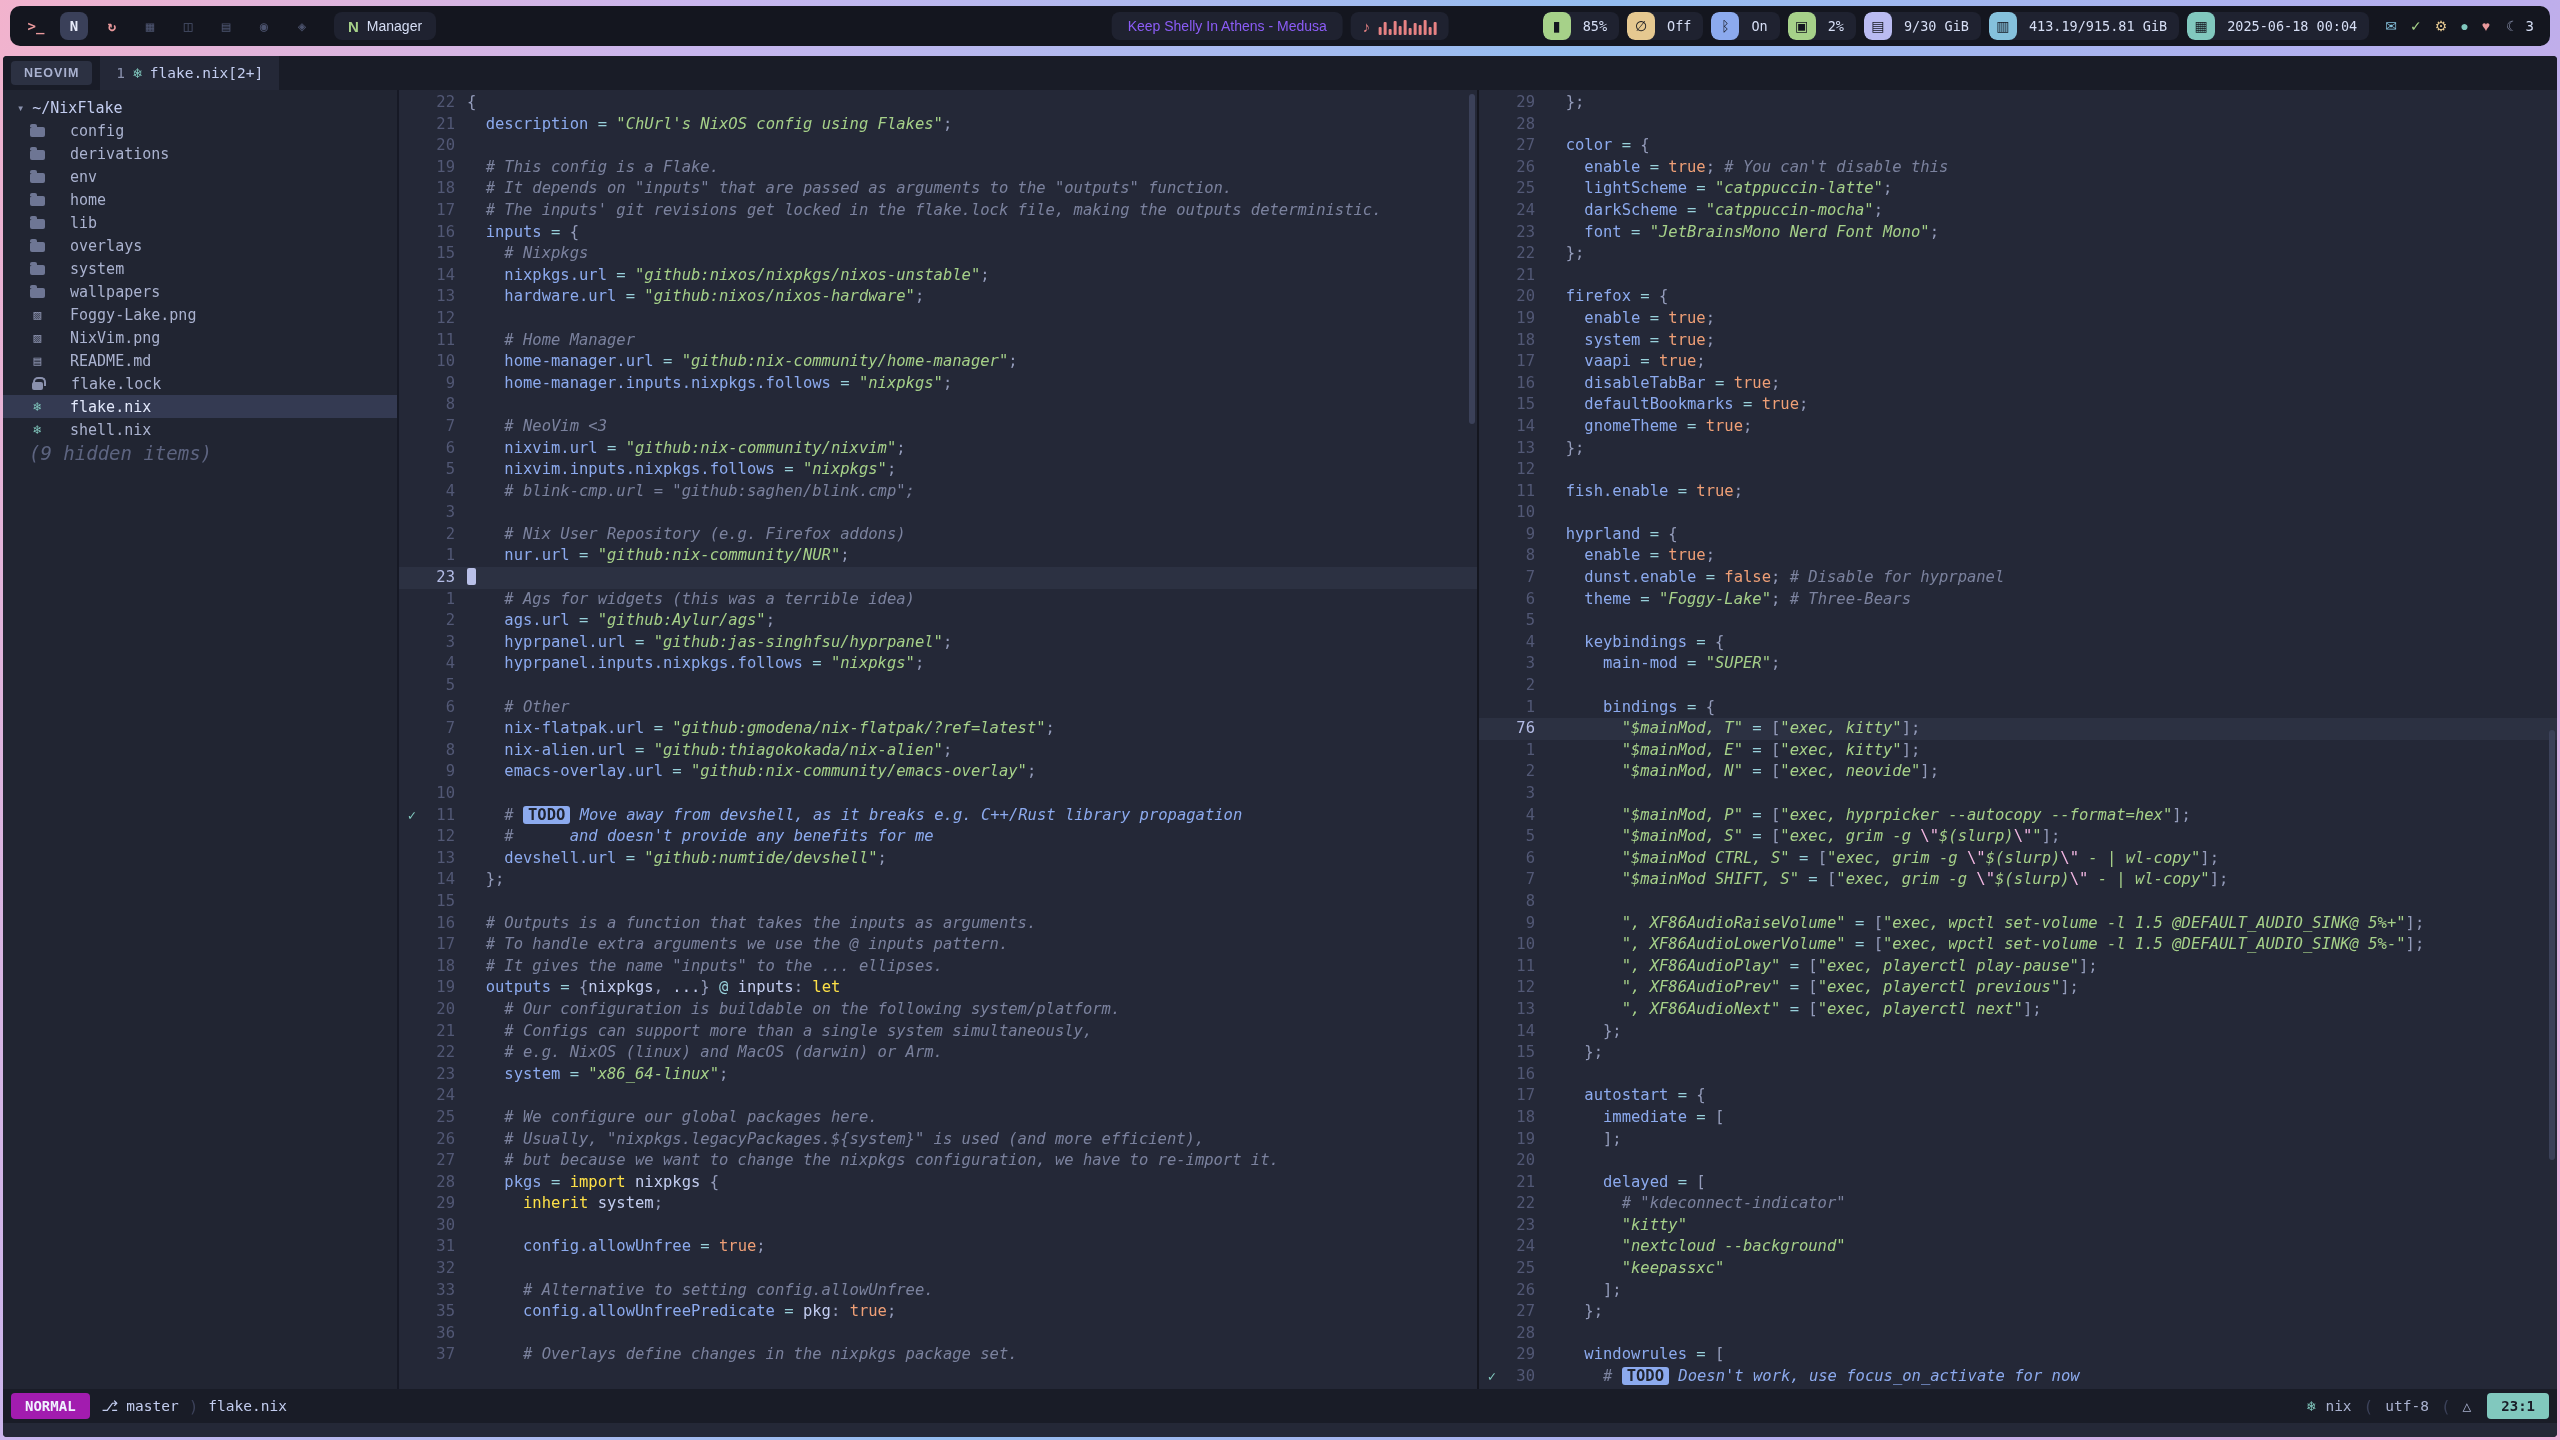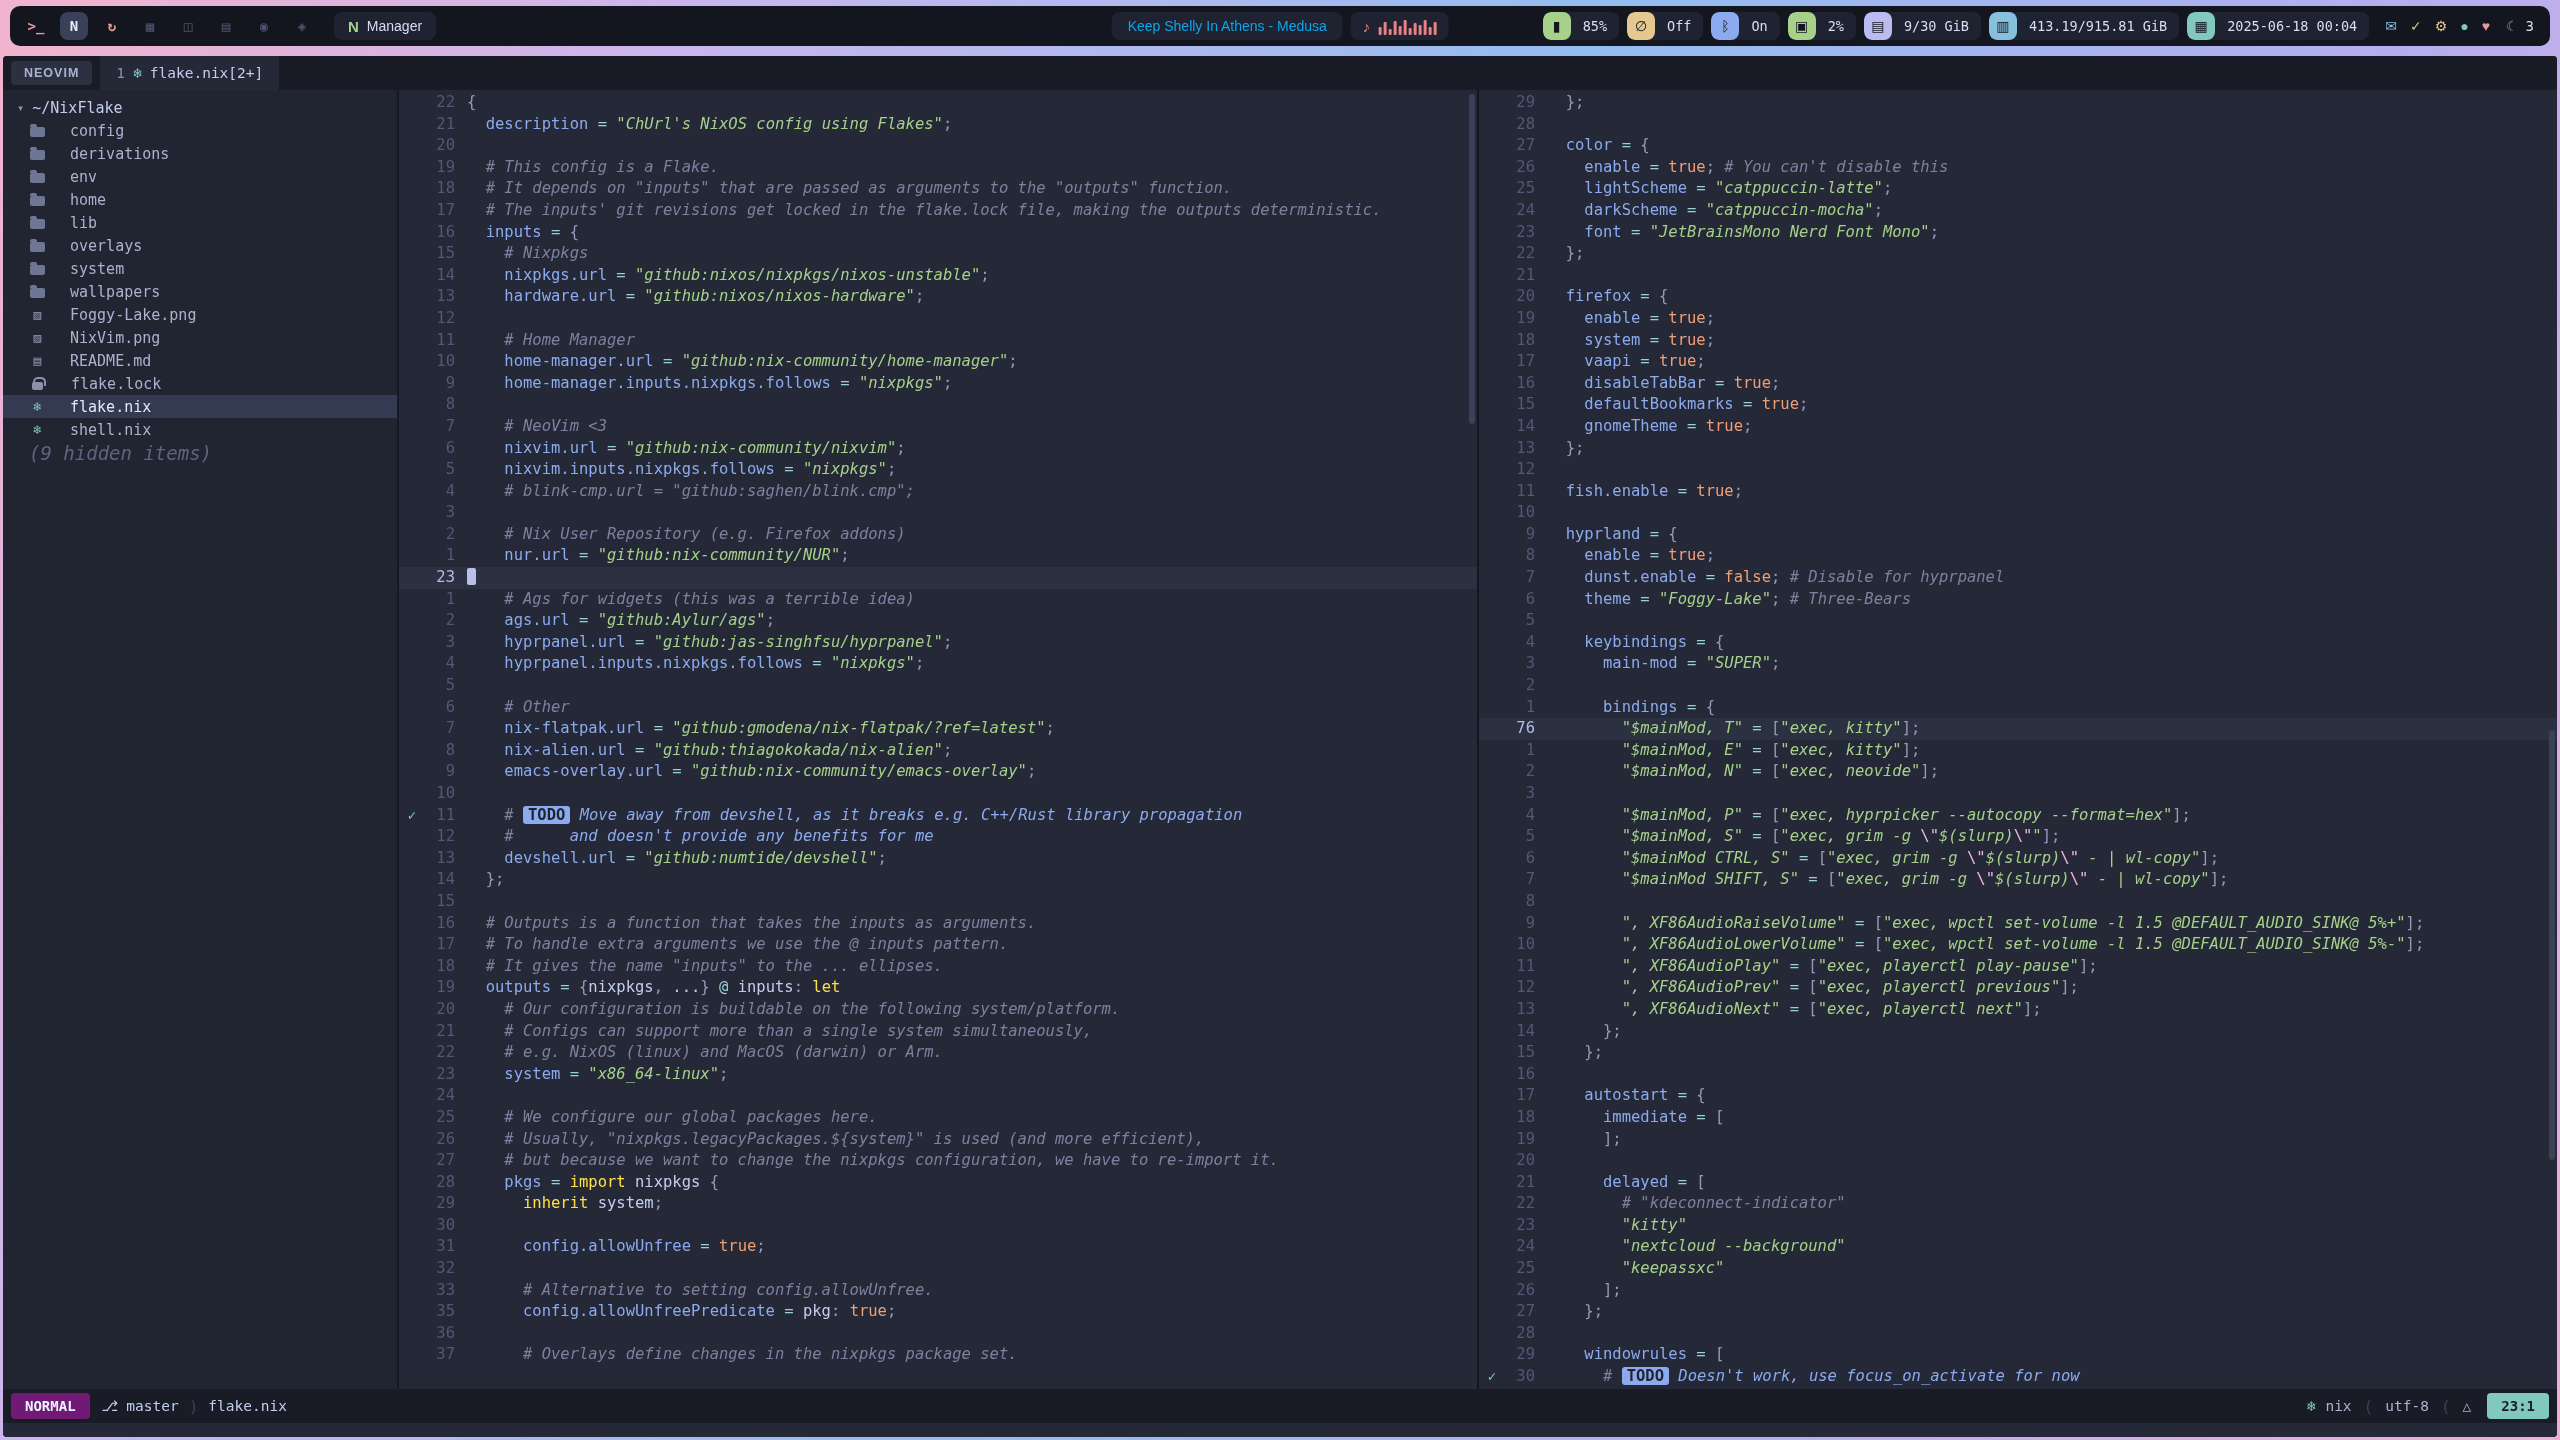--- a/index.html
+++ b/index.html
@@ -25,21 +25,21 @@
   .ws.active { background:#3a4059; color:#e8ecfa !important; }
   .win-pill {
     display:flex; align-items:center; gap:8px; background:#1f2230; border-radius:8px;
     height:28px; padding:0 14px; margin-left:8px;
   }
   .n-logo { color:#a6d189; font-weight:bold; font-size:15px; }
   .win-pill .lbl { font-size:14px; color:#d6def5; }
 
   .media { position:absolute; left:50%; transform:translateX(-50%); display:flex; gap:8px; align-items:center; }
   .media-title { background:#1f2230; border-radius:8px; height:28px; display:flex; align-items:center;
-    padding:0 16px; font-size:14px; color:#0ea5e9; }
+    padding:0 16px; font-size:14px; color:#8b5cf6; }
   .media-eq { background:#1f2230; border-radius:8px; height:28px; display:flex; align-items:flex-end;
     padding:5px 12px; gap:2px; }
   .media-eq .note { color:#e78284; font-size:15px; align-self:center; margin-right:6px; }
   .eq-bar { width:3px; background:#e78284; border-radius:1px; display:inline-block; }
 
   .right-cluster { margin-left:auto; display:flex; align-items:center; gap:8px; }
   .module { display:flex; align-items:center; background:#1f2230; border-radius:8px; height:28px; overflow:hidden; }
   .module .ic { width:28px; height:28px; display:flex; align-items:center; justify-content:center;
     color:#14161f; font-size:14px; border-radius:8px; }
   .module .lb { padding:0 12px; font-size:13.5px; font-family:"DejaVu Sans Mono",monospace; color:#d6def5; white-space:nowrap; }
@@ -106,21 +106,21 @@
   .tk-t { color:#99d1db; }
   .tk-g { color:#949cbb; }
   .tk-k { color:#f4b8e4; }
   .tk-B { background:#8caaee; color:#20242f; font-weight:bold; font-style:normal; border-radius:3px; padding:0 5px; }
   .tk-I { color:#8caaee; font-style:italic; }
   .scrollbar { position:absolute; right:2px; width:6px; border-radius:3px; background:#3b4159; }
 
   
   .statusline { height:34px; background:#191c27; display:flex; align-items:center; flex:none;
     font-family:"DejaVu Sans Mono",monospace; font-size:14.5px; color:#aab2d0; }
-  .mode-chip { background:#701a75; color:#f0f3ff; font-weight:bold; padding:5px 14px; border-radius:4px;
+  .mode-chip { background:#a21caf; color:#f0f3ff; font-weight:bold; padding:5px 14px; border-radius:4px;
     margin:0 12px 0 8px; font-size:14px; }
   .branch-seg { display:flex; align-items:center; gap:8px; color:#c3cdf0; }
   .sl-sep { color:#3b4159; margin:0 10px; font-size:16px; }
   .sl-file { color:#c3cdf0; }
   .sl-right { margin-left:auto; display:flex; align-items:center; gap:10px; }
   .sl-ft-icon { color:#81c8be; }
   .pos-chip { background:#81c8be; color:#191c27; font-weight:bold; padding:5px 14px; border-radius:4px;
     margin:0 8px 0 6px; font-size:14px; }
   .cmdline { height:14px; background:#242837; flex:none; }
 </style>

